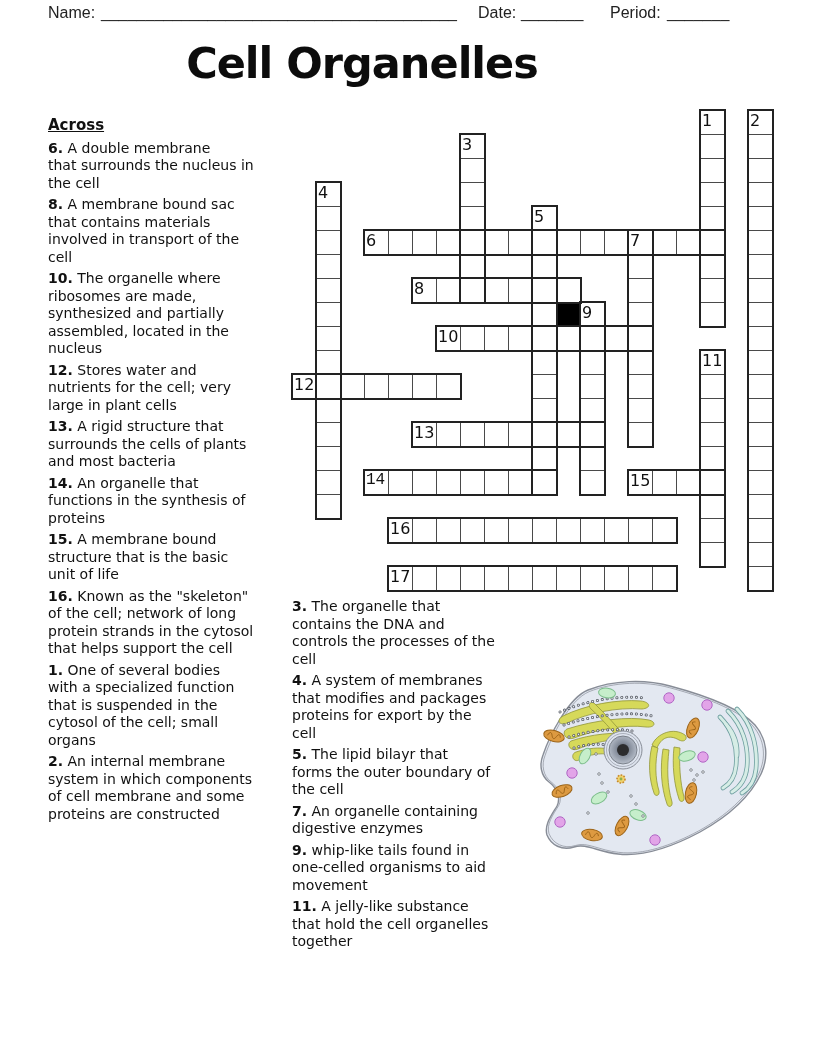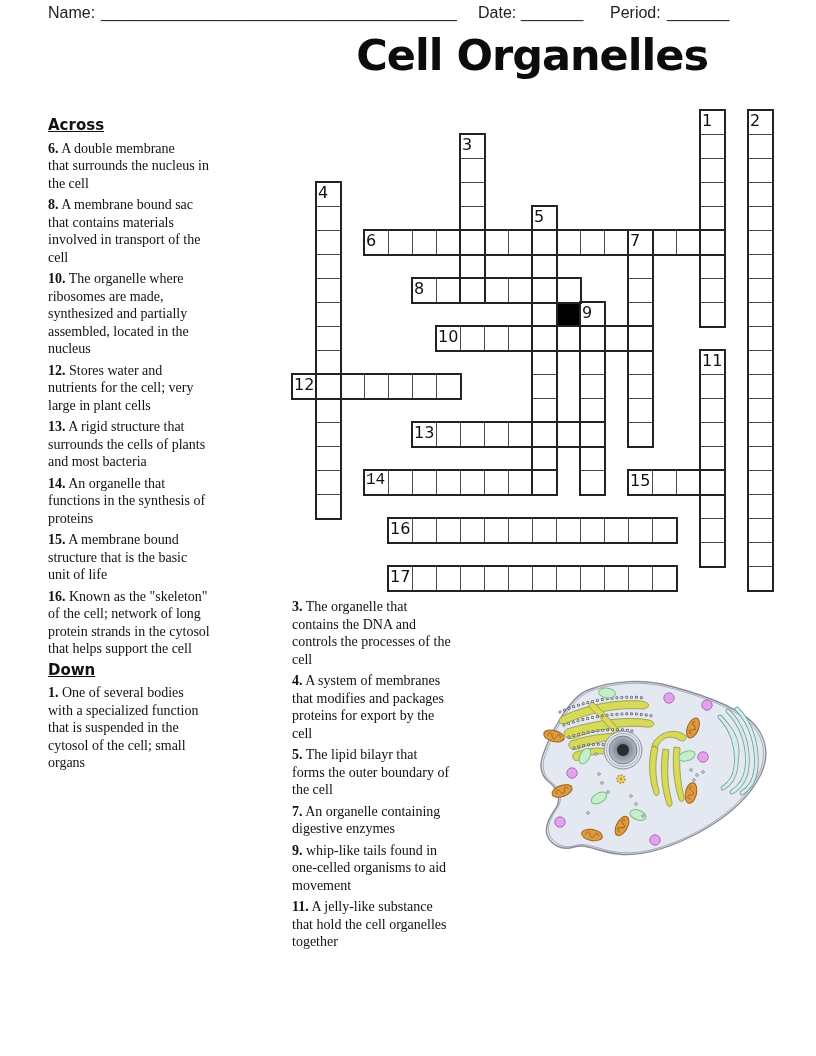--- a/index.html
+++ b/index.html
@@ -1,26 +1,26 @@
 <!DOCTYPE html>
 <html style="--cytoplasm: #e3e8f1; --membrane: #888d97; --yellow: #d6d95a; --yellowStroke: #92953a; --mito: #dd9a41; --mitoStroke: #9c6418; --green: #c6eecb; --greenStroke: #7cbd8b; --purple: #e2a4e8; --purpleStroke: #b167c5; --teal: #d6ede6; --tealStroke: #6f9fa0; --nucleolus: #2c2c2e;"><head>
 <meta charset="utf-8">
 <style>
   html,body{margin:0;padding:0;background:#fff;}
   .page{position:relative;width:816px;height:1056px;background:#fff;overflow:hidden;
         font-family:"DejaVu Sans",sans-serif;color:#111;}
   
   .hdr span{position:absolute;top:4px;font:16px "Liberation Sans",sans-serif;color:#222;white-space:pre;}
   
-  .title{position:absolute;top:30px;left:0;width:708px;margin:0;text-align:right;
+  .title{position:absolute;top:30px;left:0;width:708px;margin:8px;text-align:center;
          font:bold 43px "DejaVu Sans",sans-serif;color:#0c0c0c;letter-spacing:-1px;}
   
   .clues{position:absolute;font-size:14px;line-height:17.5px;}
   .chead{font-size:15px;font-weight:bold;text-decoration:underline;margin:0 0 5px 0;}
-  .clue{margin:0 0 4px 0;font-family:Liberation Serif, serif;}
+  .clue{margin:0 0 4px 0;}
   .clue .cn{font-weight:bold;}
   .clue .ct{white-space:pre-line;}
   
   .grid{position:absolute;left:292px;top:110px;width:481px;height:481px;}
   .cell{position:absolute;width:25px;height:25px;box-sizing:border-box;
         border:1px solid #4a4a4a;background:#fff;}
   .cell.black{background:#000;border-color:#000;}
   .outline{position:absolute;box-sizing:border-box;border:2px solid #222;pointer-events:none;}
   
   .cellart{position:absolute;left:533px;top:676px;}
@@ -67,26 +67,29 @@
       <div class="clue"><b class="cn">14.</b><span class="ct"> An organelle that
 functions in the synthesis of
 proteins</span></div>
       <div class="clue"><b class="cn">15.</b><span class="ct"> A membrane bound
 structure that is the basic
 unit of life</span></div>
       <div class="clue"><b class="cn">16.</b><span class="ct"> Known as the "skeleton"
 of the cell; network of long
 protein strands in the cytosol
 that helps support the cell</span></div>
-      <div class="chead">Down</div>
       <div class="clue"><b class="cn">1.</b><span class="ct"> One of several bodies
 with a specialized function
 that is suspended in the
 cytosol of the cell; small
 organs</span></div>
+      <div class="clue"><b class="cn">2.</b><span class="ct"> An internal membrane
+system in which components
+of cell membrane and some
+proteins are constructed</span></div>
     </div>
 
   <div class="clues" id="cluecol2" style="left:292px;top:598px;width:254px">
       <div class="clue"><b class="cn">3.</b><span class="ct"> The organelle that
 contains the DNA and
 controls the processes of the
 cell</span></div>
       <div class="clue"><b class="cn">4.</b><span class="ct"> A system of membranes
 that modifies and packages
 proteins for export by the

